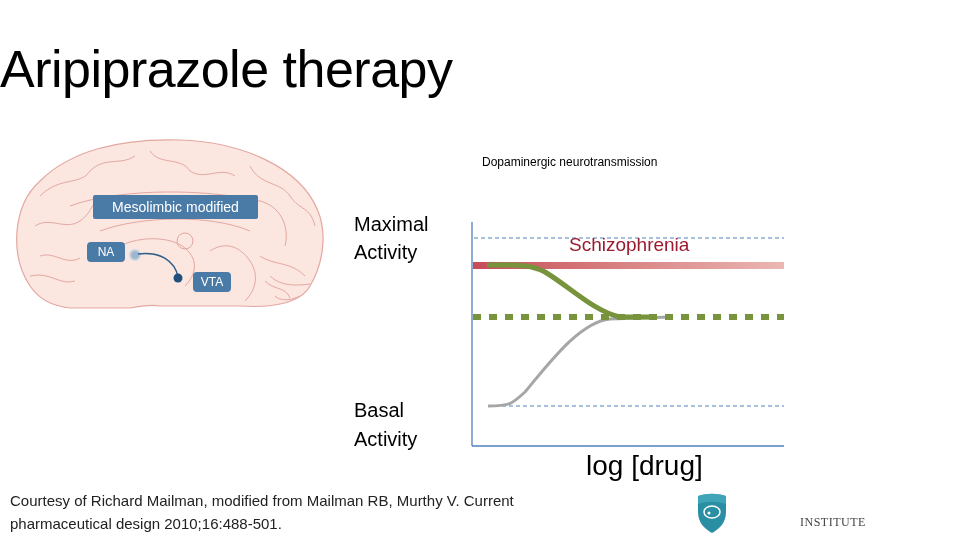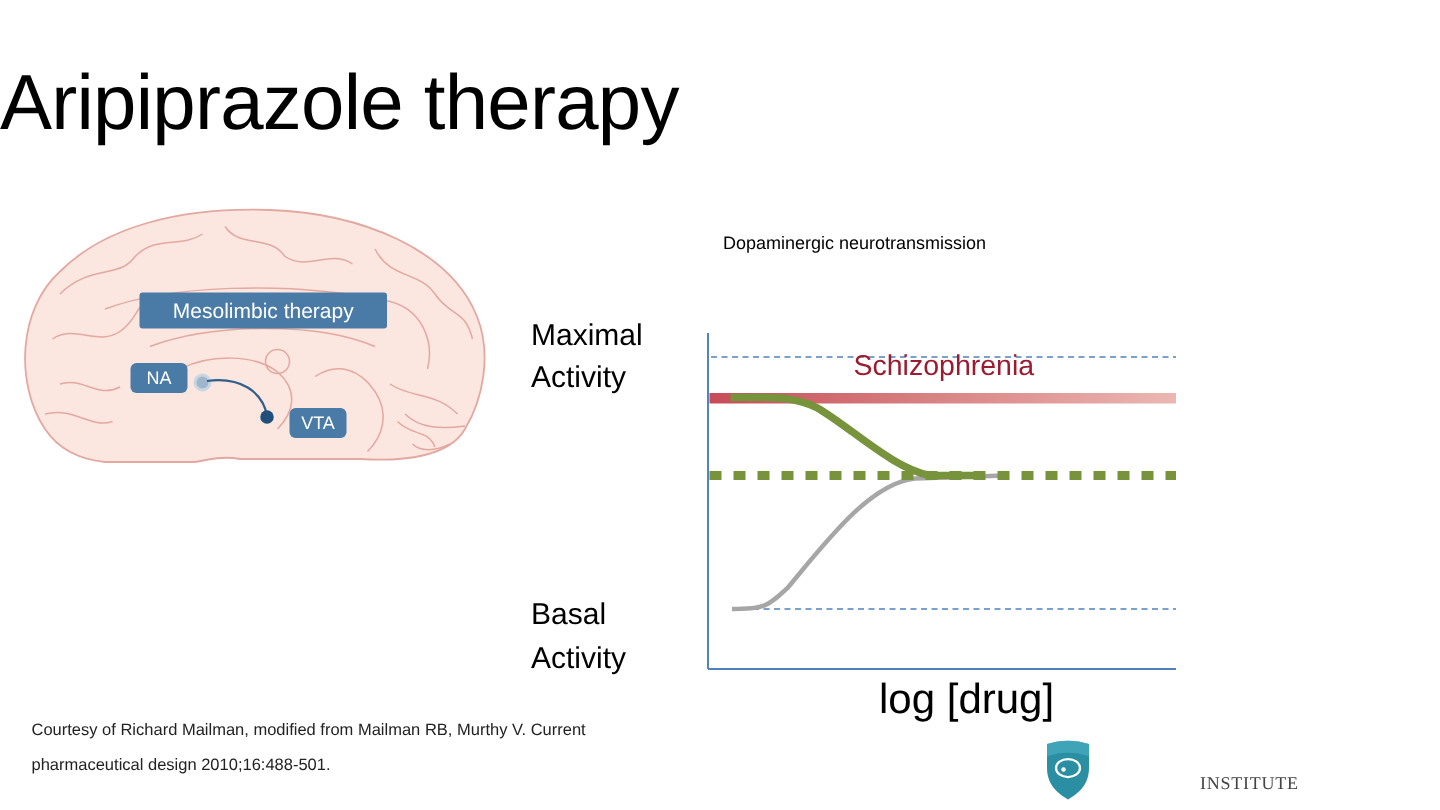--- a/index.html
+++ b/index.html
@@ -7,21 +7,21 @@
          font-family:"Liberation Sans", "DejaVu Sans", sans-serif; color:#000; }
   .abs { position:absolute; }
   #title { left:0; top:36px; width:945px; text-align:left; font-size:52px; line-height:66px; letter-spacing:-0.5px; }
   #brain { left:10px; top:136px; width:320px; height:175px; }
   .pathway-box { background:#4a7aa6; color:#fff; border-radius:2px; font-size:14px; text-align:center; }
   #chart-title { left:482px; top:150px; font-size:12px; line-height:24px; }
   .ylabel { font-size:20px; line-height:28px; left:354px; }
   #xlabel { left:586px; top:453px; font-size:28px; line-height:26px; }
   #schizo-label { left:569px; top:234px; font-size:19px; color:#9b1b30; }
   #chart { left:470px; top:222px; width:316px; height:228px; }
-  #citation { left:10px; top:476px; font-size:11px; line-height:23px; color:#222; width:640px;margin-left:11px; }
+  #citation { left:10px; top:489px; font-size:15px; line-height:23px; color:#222; width:640px; }
   #logo { left:695px; top:492px; width:260px; height:42px; }
   .logo-text1 { left:42px; top:4px; font-family:"Liberation Serif", "DejaVu Serif", serif; font-size:16px; color:#444; letter-spacing:0.3px; }
   .logo-text2 { left:105px; top:23px; font-family:"Liberation Serif", "DejaVu Serif", serif; font-size:12px; color:#444; letter-spacing:0.5px; }
 </style>
 </head>
 <body>
 
 <div id="title" class="abs">Aripiprazole therapy</div>
 
 <div id="brain" class="abs">
@@ -37,21 +37,21 @@
       <path d="M110,110 C130,100 160,100 175,112 C190,125 185,140 175,150"></path>
       <path d="M200,115 C215,105 230,110 240,125 C250,140 245,155 235,165"></path>
       <path d="M250,120 C265,130 280,125 295,140"></path>
       <path d="M260,140 C270,150 285,150 300,148"></path>
       <path d="M30,120 C45,115 55,130 70,122"></path>
       <path d="M20,140 C40,135 50,150 65,145"></path>
       <circle cx="175" cy="105" r="8"></circle>
       <path d="M255,145 C265,155 275,150 280,162 M265,160 C270,165 280,165 290,160"></path>
     </g>
   </svg>
-  <div class="abs pathway-box" style="left:83px;top:59px;width:165px;height:24px;line-height:24px;">Mesolimbic therapy</div>
+  <div class="abs pathway-box" style="left:83px;top:59px;width:165px;height:24px;line-height:24px;">Mesolimbic modified</div>
   <div class="abs pathway-box" style="left:77px;top:106px;width:38px;height:20px;line-height:20px;font-size:12px;border-radius:4px;">NA</div>
   <div class="abs pathway-box" style="left:183px;top:136px;width:38px;height:20px;line-height:20px;font-size:12px;border-radius:4px;">VTA</div>
   <svg class="abs" style="left:0;top:0;" width="320" height="175">
     <circle cx="125" cy="119" r="5" fill="#9fb7cc" stroke="#c9d6e2" stroke-width="2"></circle>
     <path d="M128,118 C150,115 165,125 168,141" fill="none" stroke="#2f5f8a" stroke-width="1.5"></path>
     <circle cx="168" cy="142" r="4.5" fill="#1f4f7a"></circle>
   </svg>
 </div>
 
 <div id="chart-title" class="abs">Dopaminergic neurotransmission</div>

